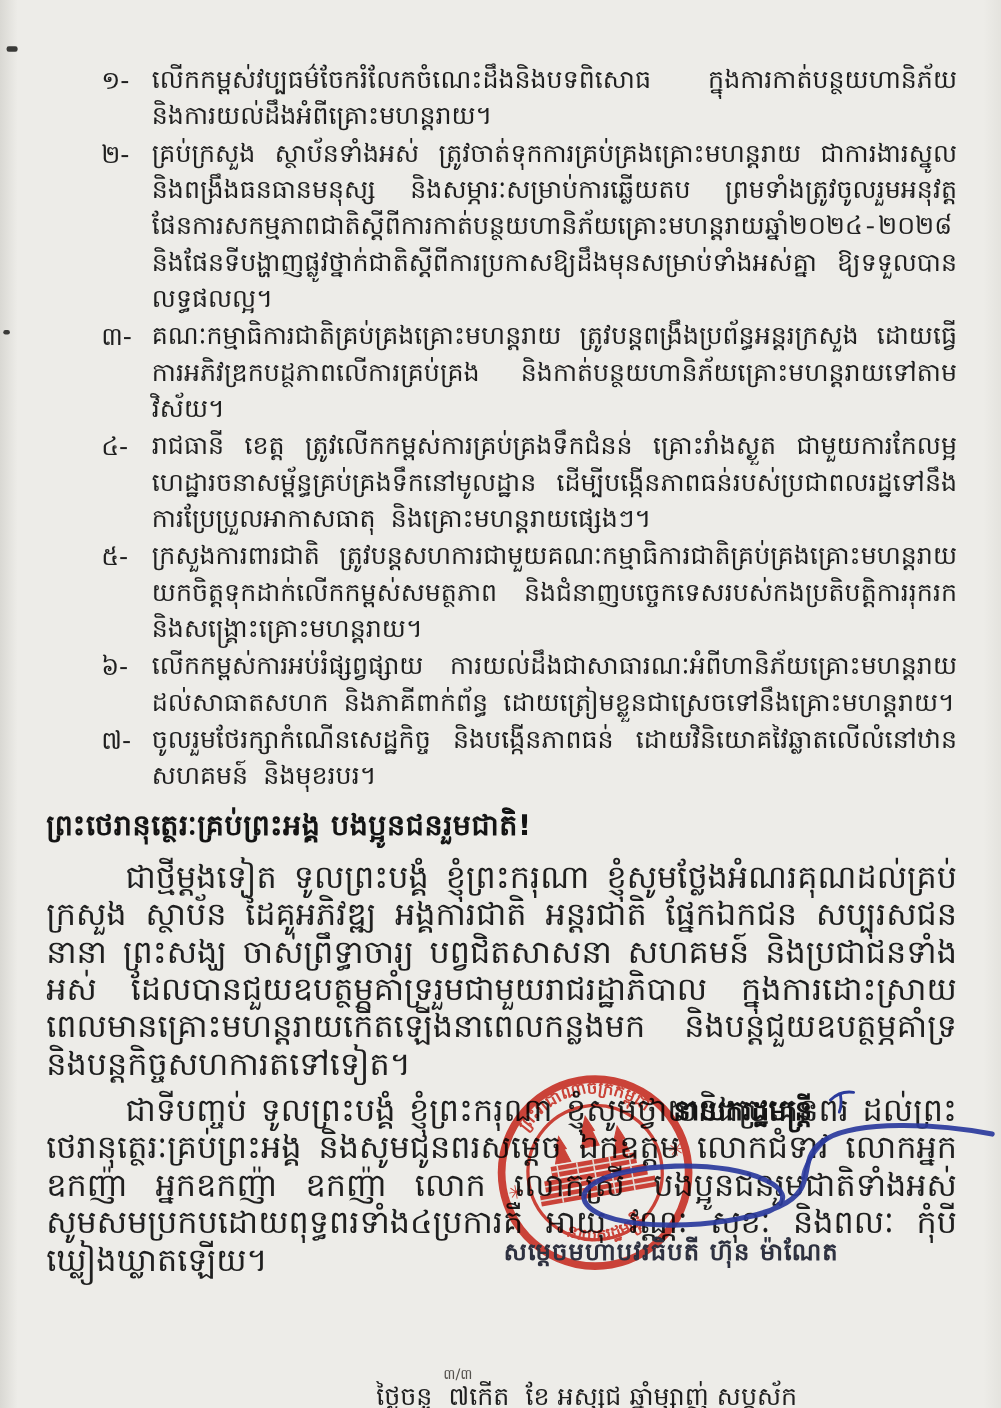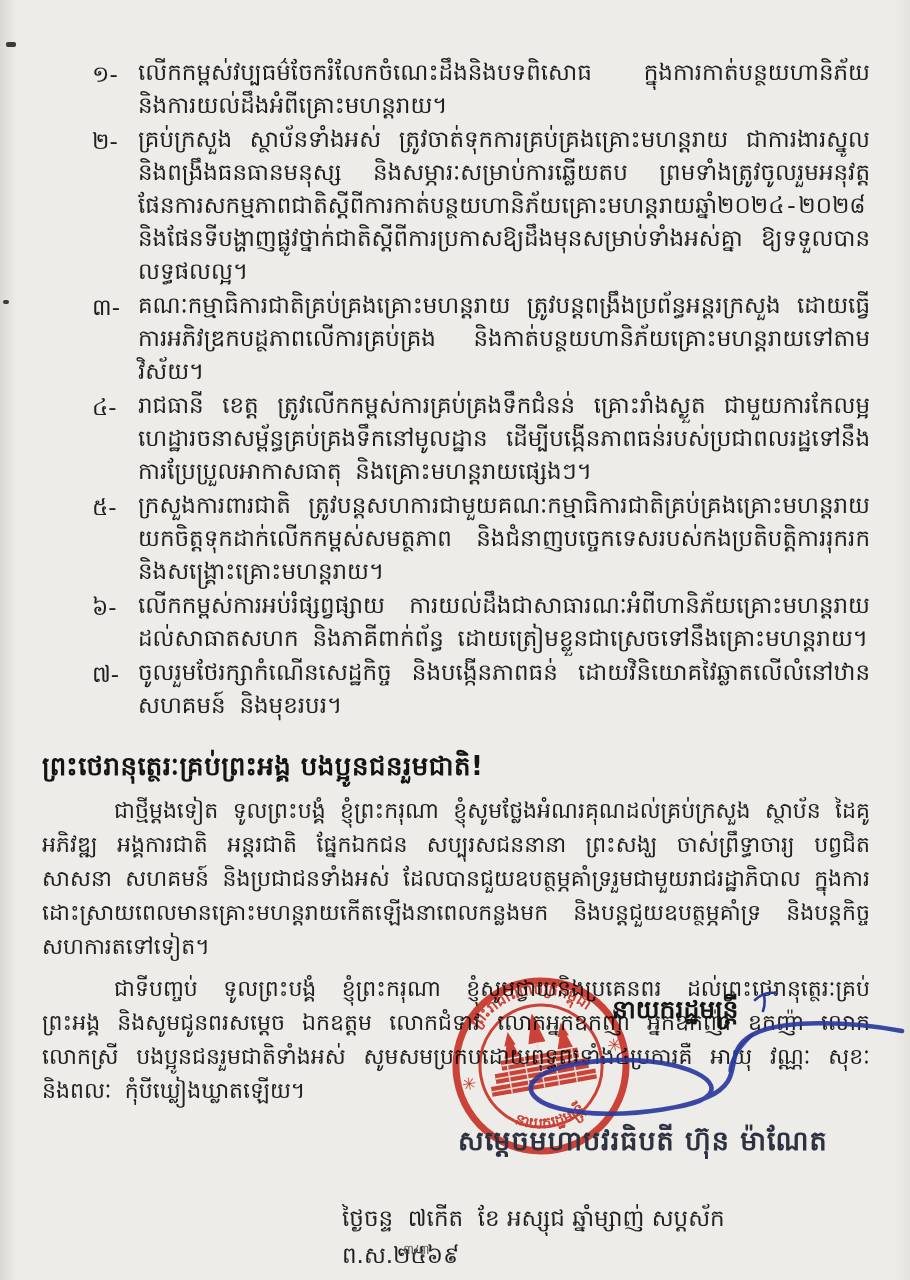--- a/index.html
+++ b/index.html
@@ -16,47 +16,47 @@
   .content{ padding:58px 40px 0 42px; }
 
   
   .klist{ margin:0 0 0 50px; }
   .li{ display:flex; font-size:23px; line-height:33px; text-align:justify; }
   .li + .li{ margin-top:1px; }
   .num{ flex:none; width:46px; }
   .txt{ flex:1;font-family:Liberation Mono, monospace; }
 
   .salutation{
-    margin-top:26px;
+    margin-top:10px;
     font-size:26px; font-weight:bold; color:#141414;
     letter-spacing:.5px;
   }
   .para{
     margin-top:8px;
-    font-size:22px; line-height:34px;
-    text-align:justify; text-indent:72px;font-family:Liberation Mono, monospace;
+    font-size:29px; line-height:34px;
+    text-align:justify; text-indent:72px;
   }
 
   .dateblock{
     margin-top:16px; margin-left:300px; width:500px;
     font-size:23px; line-height:37px; white-space:pre-wrap;
   }
 
   .sig-title{
     position:absolute; left:612px; top:994px;
     font-size:25px; font-weight:bold; color:#141414;
   }
   .tick{ position:absolute; left:752px; top:990px; }
 
   .seal{ position:absolute; left:436px; top:976px; mix-blend-mode:multiply; }
   .signature{ position:absolute; left:430px; top:995px; }
 
   .sig-name{
     position:absolute; left:458px; top:1124px;
-    font-size:27px; font-weight:bold; color:#2e3140;
+    font-size:22px; font-weight:bold; color:#2e3140;
     letter-spacing:1px; white-space:nowrap;
   }
   .pageno{
     position:absolute; left:403px; top:1241px; width:110px;
     text-align:left; font-size:13px; color:#55524e;
   }
   .speck{ position:absolute; background:#3a3a38; border-radius:2px; }
 </style>
 </head>
 <body>

